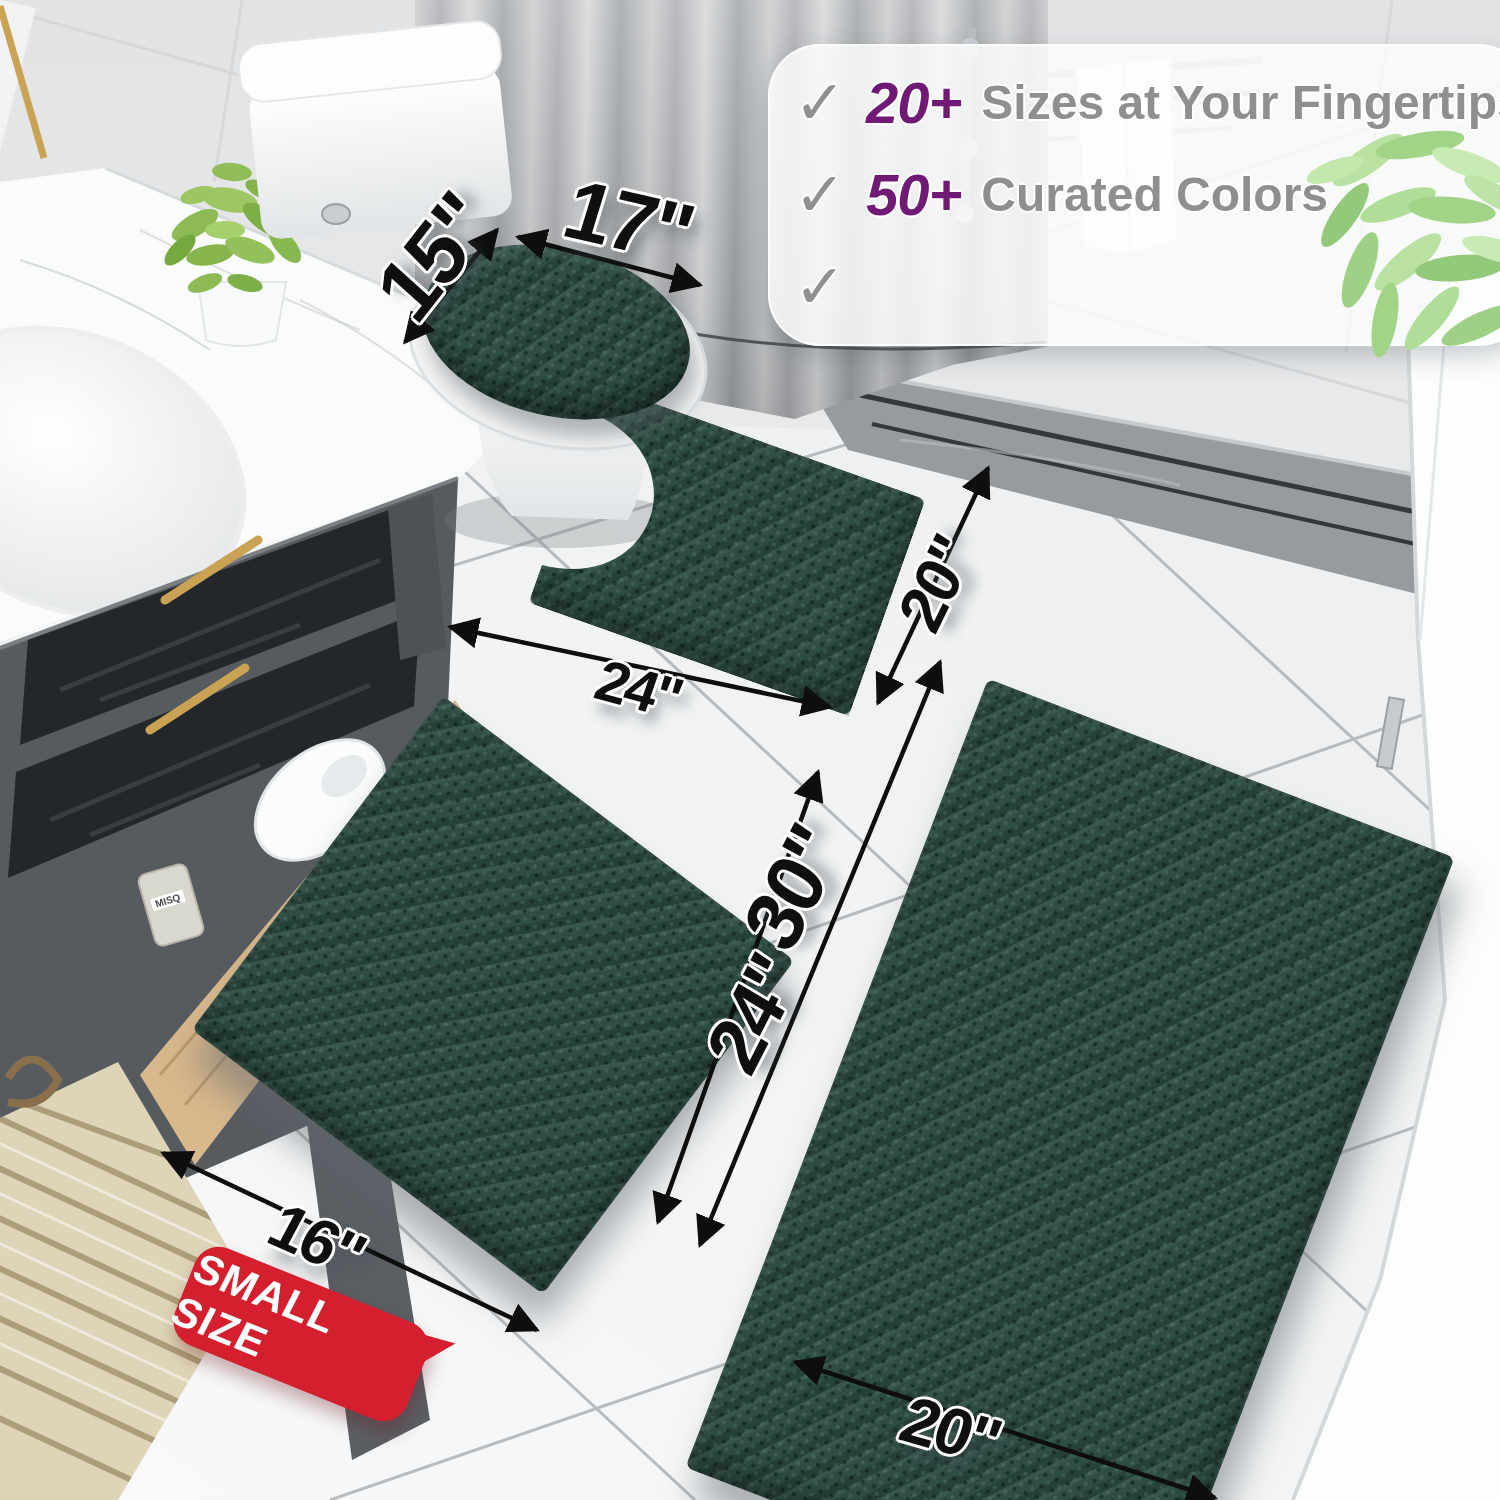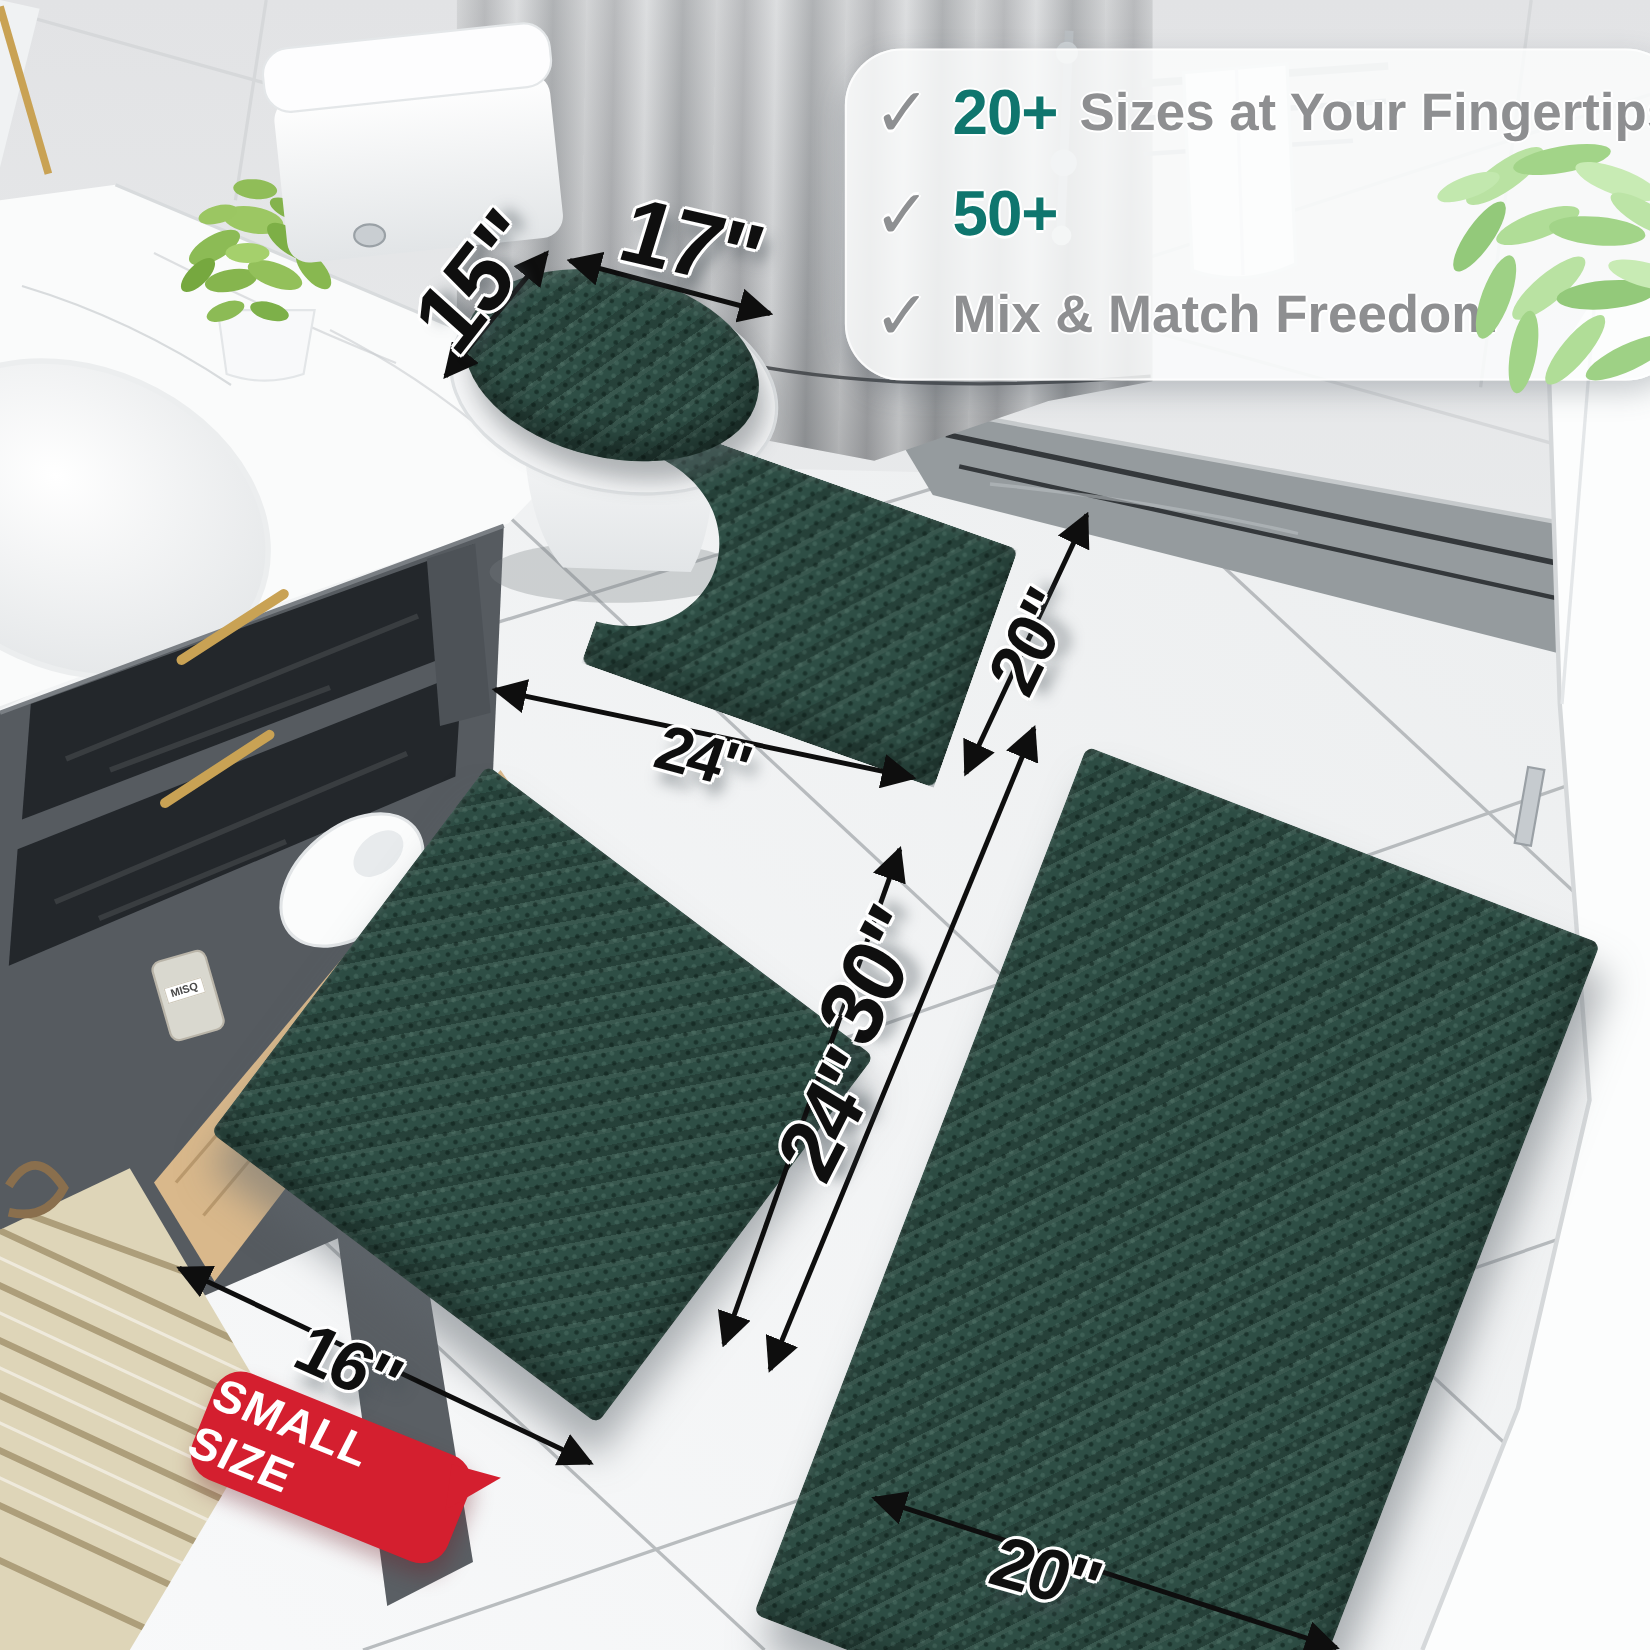--- a/index.html
+++ b/index.html
@@ -43,22 +43,22 @@
          9px 11px 13px rgba(70,80,85,.5);}
 
   
   .callout{position:absolute;left:768px;top:44px;width:762px;height:302px;
        background:rgba(251,252,252,.83);border-radius:52px;
        box-shadow:0 10px 26px rgba(70,80,90,.28), inset 0 0 0 2px rgba(255,255,255,.75);
        padding-top:12px;box-sizing:border-box;}
   .crow{display:flex;align-items:center;height:92px;padding-left:26px;gap:20px;}
   .check{font-family:"DejaVu Sans",sans-serif;font-weight:900;font-size:62px;color:#8e9092;
        text-shadow:2px 0 0 #fff,-2px 0 0 #fff,0 2px 0 #fff,0 -2px 0 #fff;}
-  .stat{font-weight:800;font-size:58px;color:#0f766e;letter-spacing:-1px;
-       text-shadow:2px 0 0 #fff,-2px 0 0 #fff,0 2px 0 #fff,0 -2px 0 #fff;}
+  .stat{font-weight:800;font-size:58px;color:#701a75;letter-spacing:-1px;
+       text-shadow:2px 0 0 #fff,-2px 0 0 #fff,0 2px 0 #fff,0 -2px 0 #fff;font-style:italic;}
   .stat:empty{display:none;}
   .flabel{font-weight:700;font-size:48px;color:#8e8f91;letter-spacing:0;
        text-shadow:2px 0 0 #fff,-2px 0 0 #fff,0 2px 0 #fff,0 -2px 0 #fff;}
 
   
   .badge{position:absolute;left:176px;top:1282px;width:250px;height:104px;background:#d41f2f;
        border-radius:26px;transform:rotate(22deg);display:flex;align-items:center;justify-content:center;
        box-shadow:6px 10px 18px rgba(110,25,35,.35);}
   .badge:after{content:"";position:absolute;right:-26px;top:2px;width:0;height:0;
        border-left:46px solid #d41f2f;border-top:6px solid transparent;border-bottom:36px solid transparent;
@@ -275,25 +275,25 @@
 
   <div class="callout">
     <div class="crow">
       <span class="check">✓</span>
       <span class="stat">20+</span>
       <span class="flabel">Sizes at Your Fingertips</span>
     </div>
     <div class="crow">
       <span class="check">✓</span>
       <span class="stat">50+</span>
+      <span class="flabel">Curated Colors</span>
     </div>
     <div class="crow">
       <span class="check">✓</span>
 
-      <span class="flabel">Mix &amp; Match Freedom</span>
     </div>
   </div>
 
   <svg class="abs" width="1500" height="1500" style="pointer-events:none">
     <g>
       <ellipse cx="1368" cy="160" rx="42" ry="13" transform="rotate(-35 1368 160)" fill="#b9e2a2"></ellipse>
       <ellipse cx="1420" cy="145" rx="45" ry="12" transform="rotate(-10 1420 145)" fill="#a2d488"></ellipse>
       <ellipse cx="1470" cy="165" rx="40" ry="12" transform="rotate(20 1470 165)" fill="#c8ebb4"></ellipse>
       <ellipse cx="1345" cy="215" rx="38" ry="12" transform="rotate(-55 1345 215)" fill="#93c97a"></ellipse>
       <ellipse cx="1398" cy="205" rx="40" ry="12" transform="rotate(-20 1398 205)" fill="#b0dd97"></ellipse>

